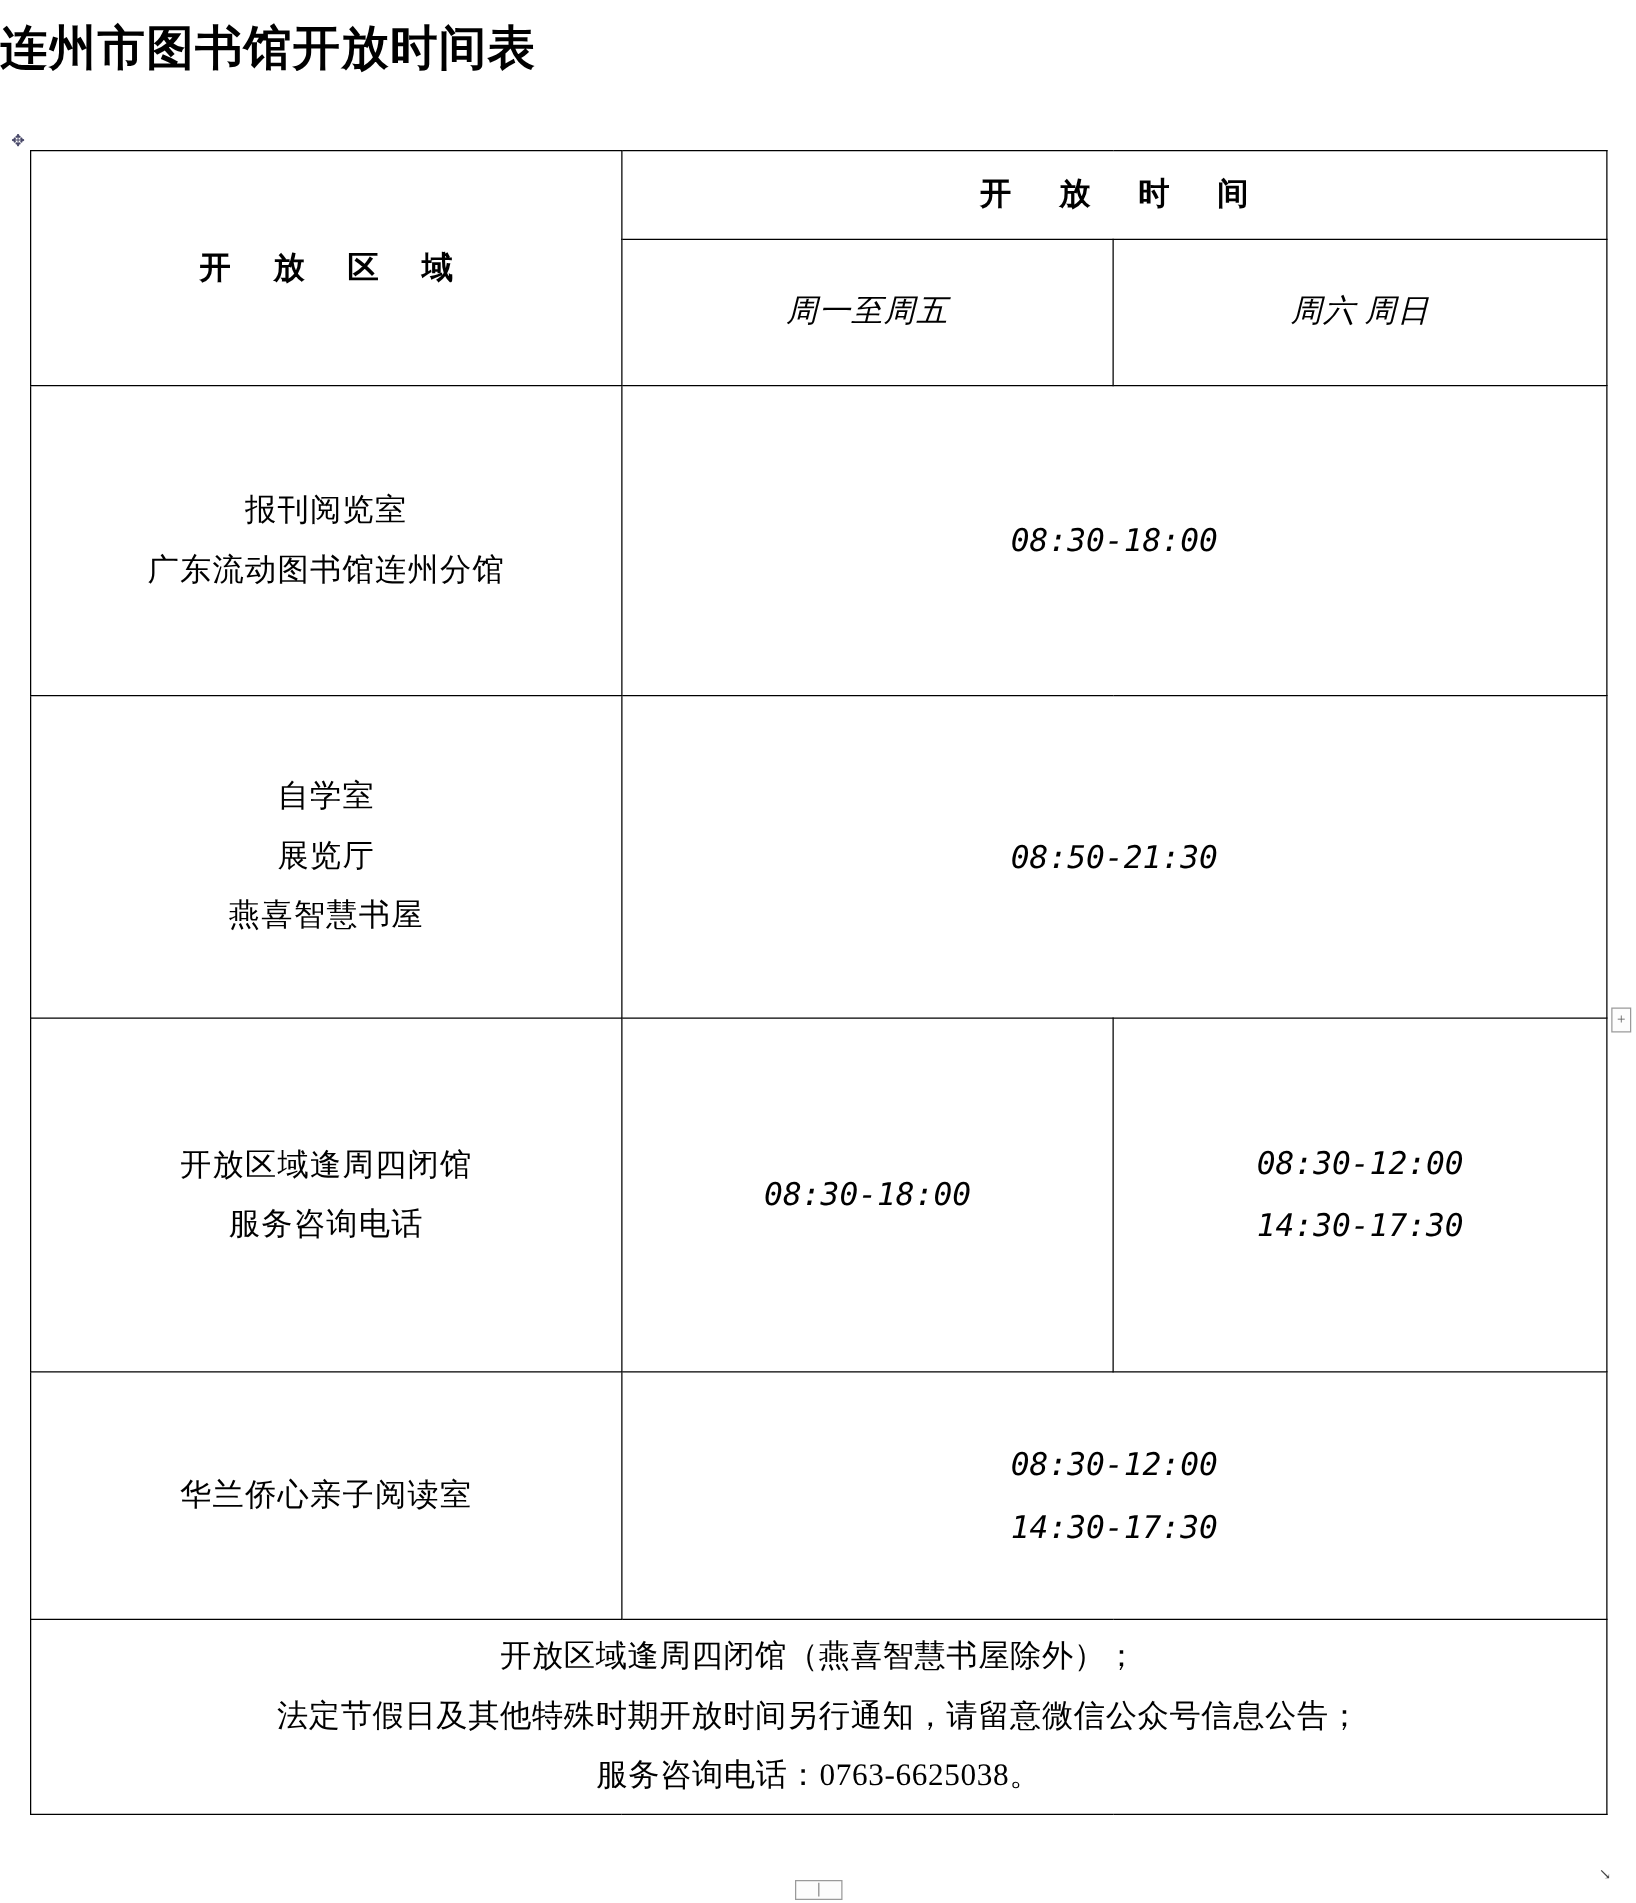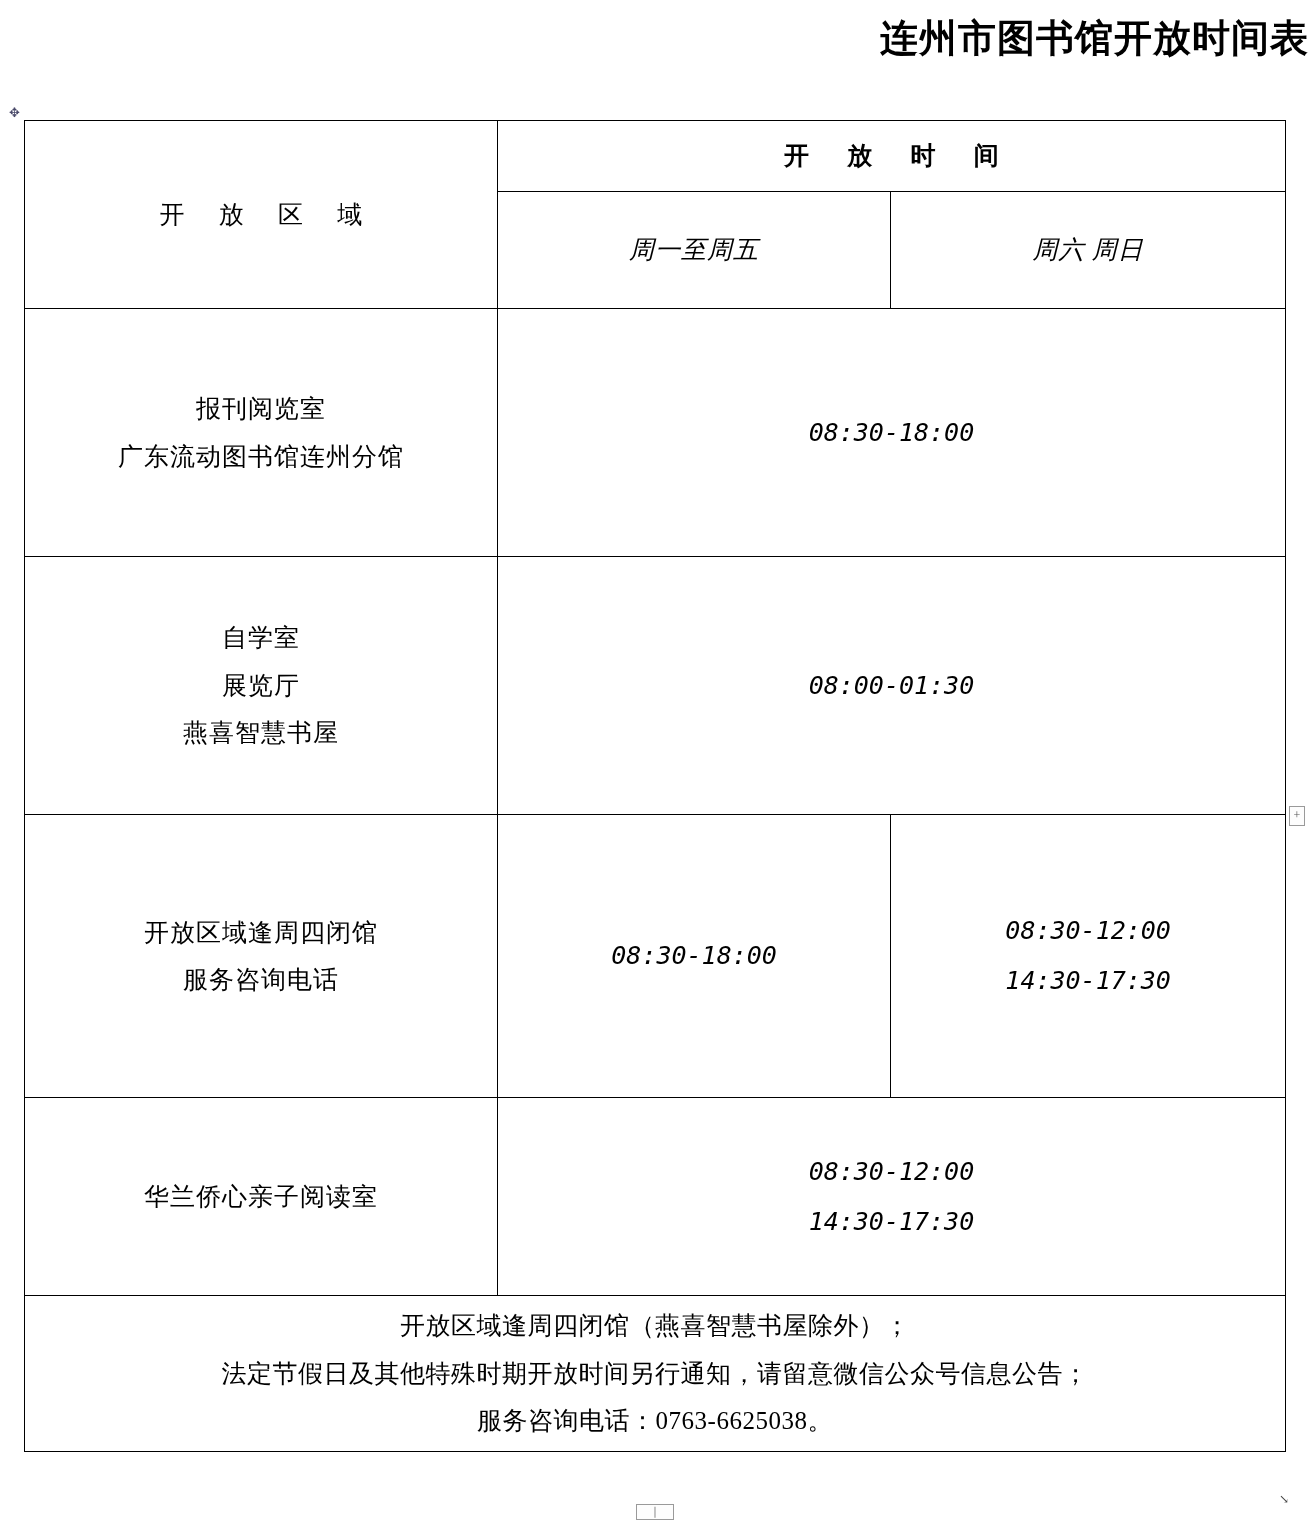--- a/index.html
+++ b/index.html
@@ -10,21 +10,21 @@
   body {
     width: 1309px;
     height: 1522px;
     font-family: "Liberation Serif", "DejaVu Serif", serif;
     color: #000000;
     position: relative;
     overflow: hidden;
   }
 
   .page-title {
-    text-align: right;
+    text-align: left;
     font-family: "DejaVu Sans", "Liberation Sans", sans-serif;
     font-weight: bold;
     font-size: 38px;
     letter-spacing: 1px;
     margin: 14px 0 0 0;
     padding: 0;
     line-height: 1.3;
   }
 
   .table-wrap {
@@ -47,21 +47,21 @@
     line-height: 1.9;
     padding: 6px 8px;
   }
 
   .col-area { width: 37.5%; }
   .col-wk   { width: 31.2%; }
   .col-we   { width: 31.3%; }
 
   .hdr-area {
     font-size: 33px;
-    font-weight: normal;
+    font-weight: bold;
     letter-spacing: 14px;
     text-indent: 14px;
     font-family: "Liberation Serif", "DejaVu Serif", serif;
   }
   .hdr-time {
     font-size: 33px;
     font-weight: bold;
     letter-spacing: 16px;
     text-indent: 16px;
     height: 58px;
@@ -185,21 +185,21 @@
         </td>
       </tr>
 
       <tr class="row-2">
         <td class="area-cell">
           <span class="line">自学室</span>
           <span class="line">展览厅</span>
           <span class="line">燕喜智慧书屋</span>
         </td>
         <td class="time-cell" colspan="2">
-          <span class="line">08:00-01:30</span>
+          <span class="line">08:50-21:30</span>
         </td>
       </tr>
 
       <tr class="row-3">
         <td class="area-cell">
           <span class="line">开放区域逢周四闭馆</span>
           <span class="line">服务咨询电话</span>
         </td>
         <td class="time-cell">
           <span class="line">08:30-18:00</span>

